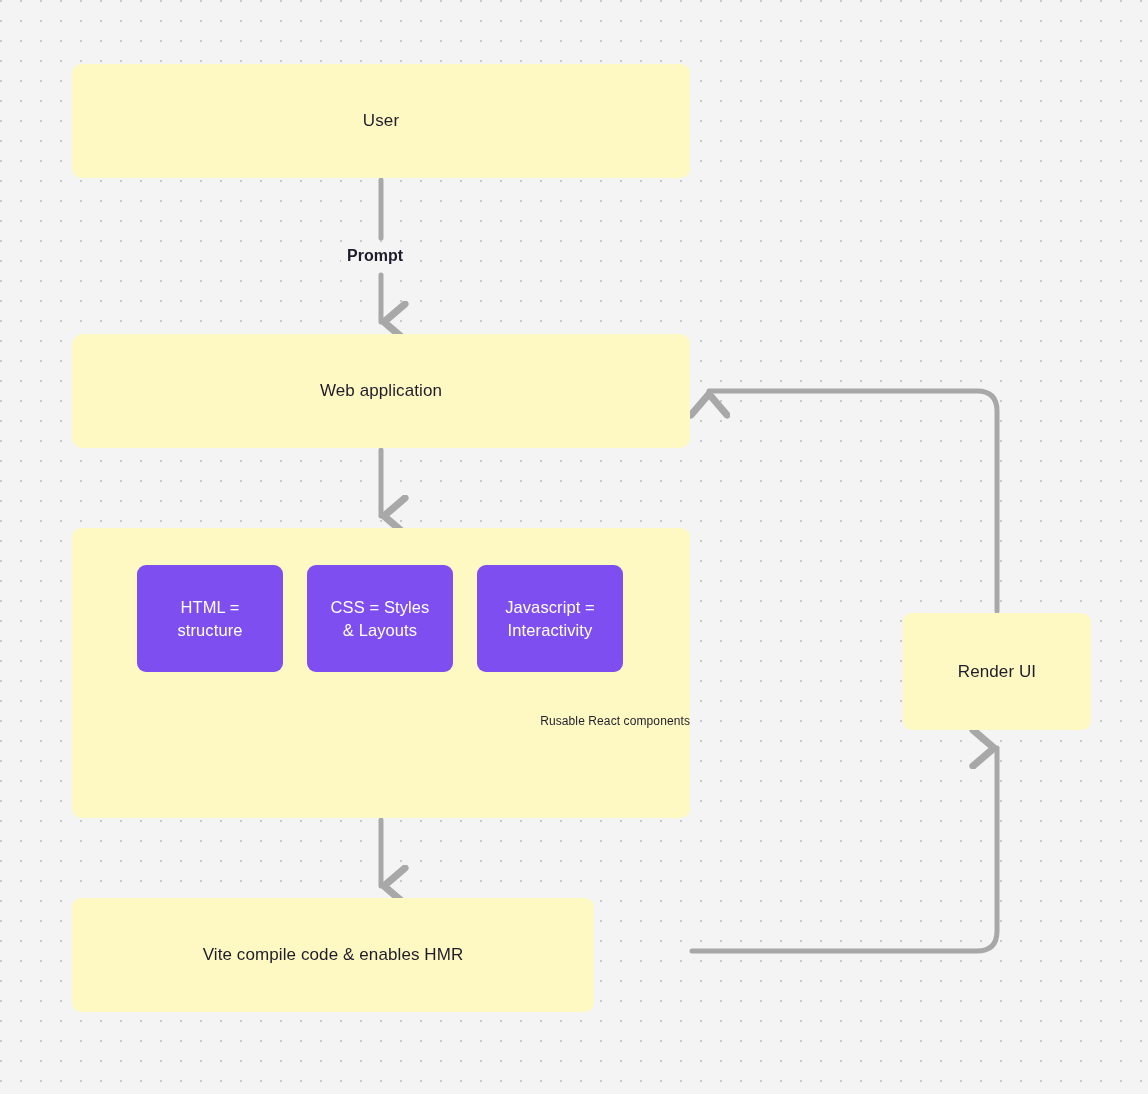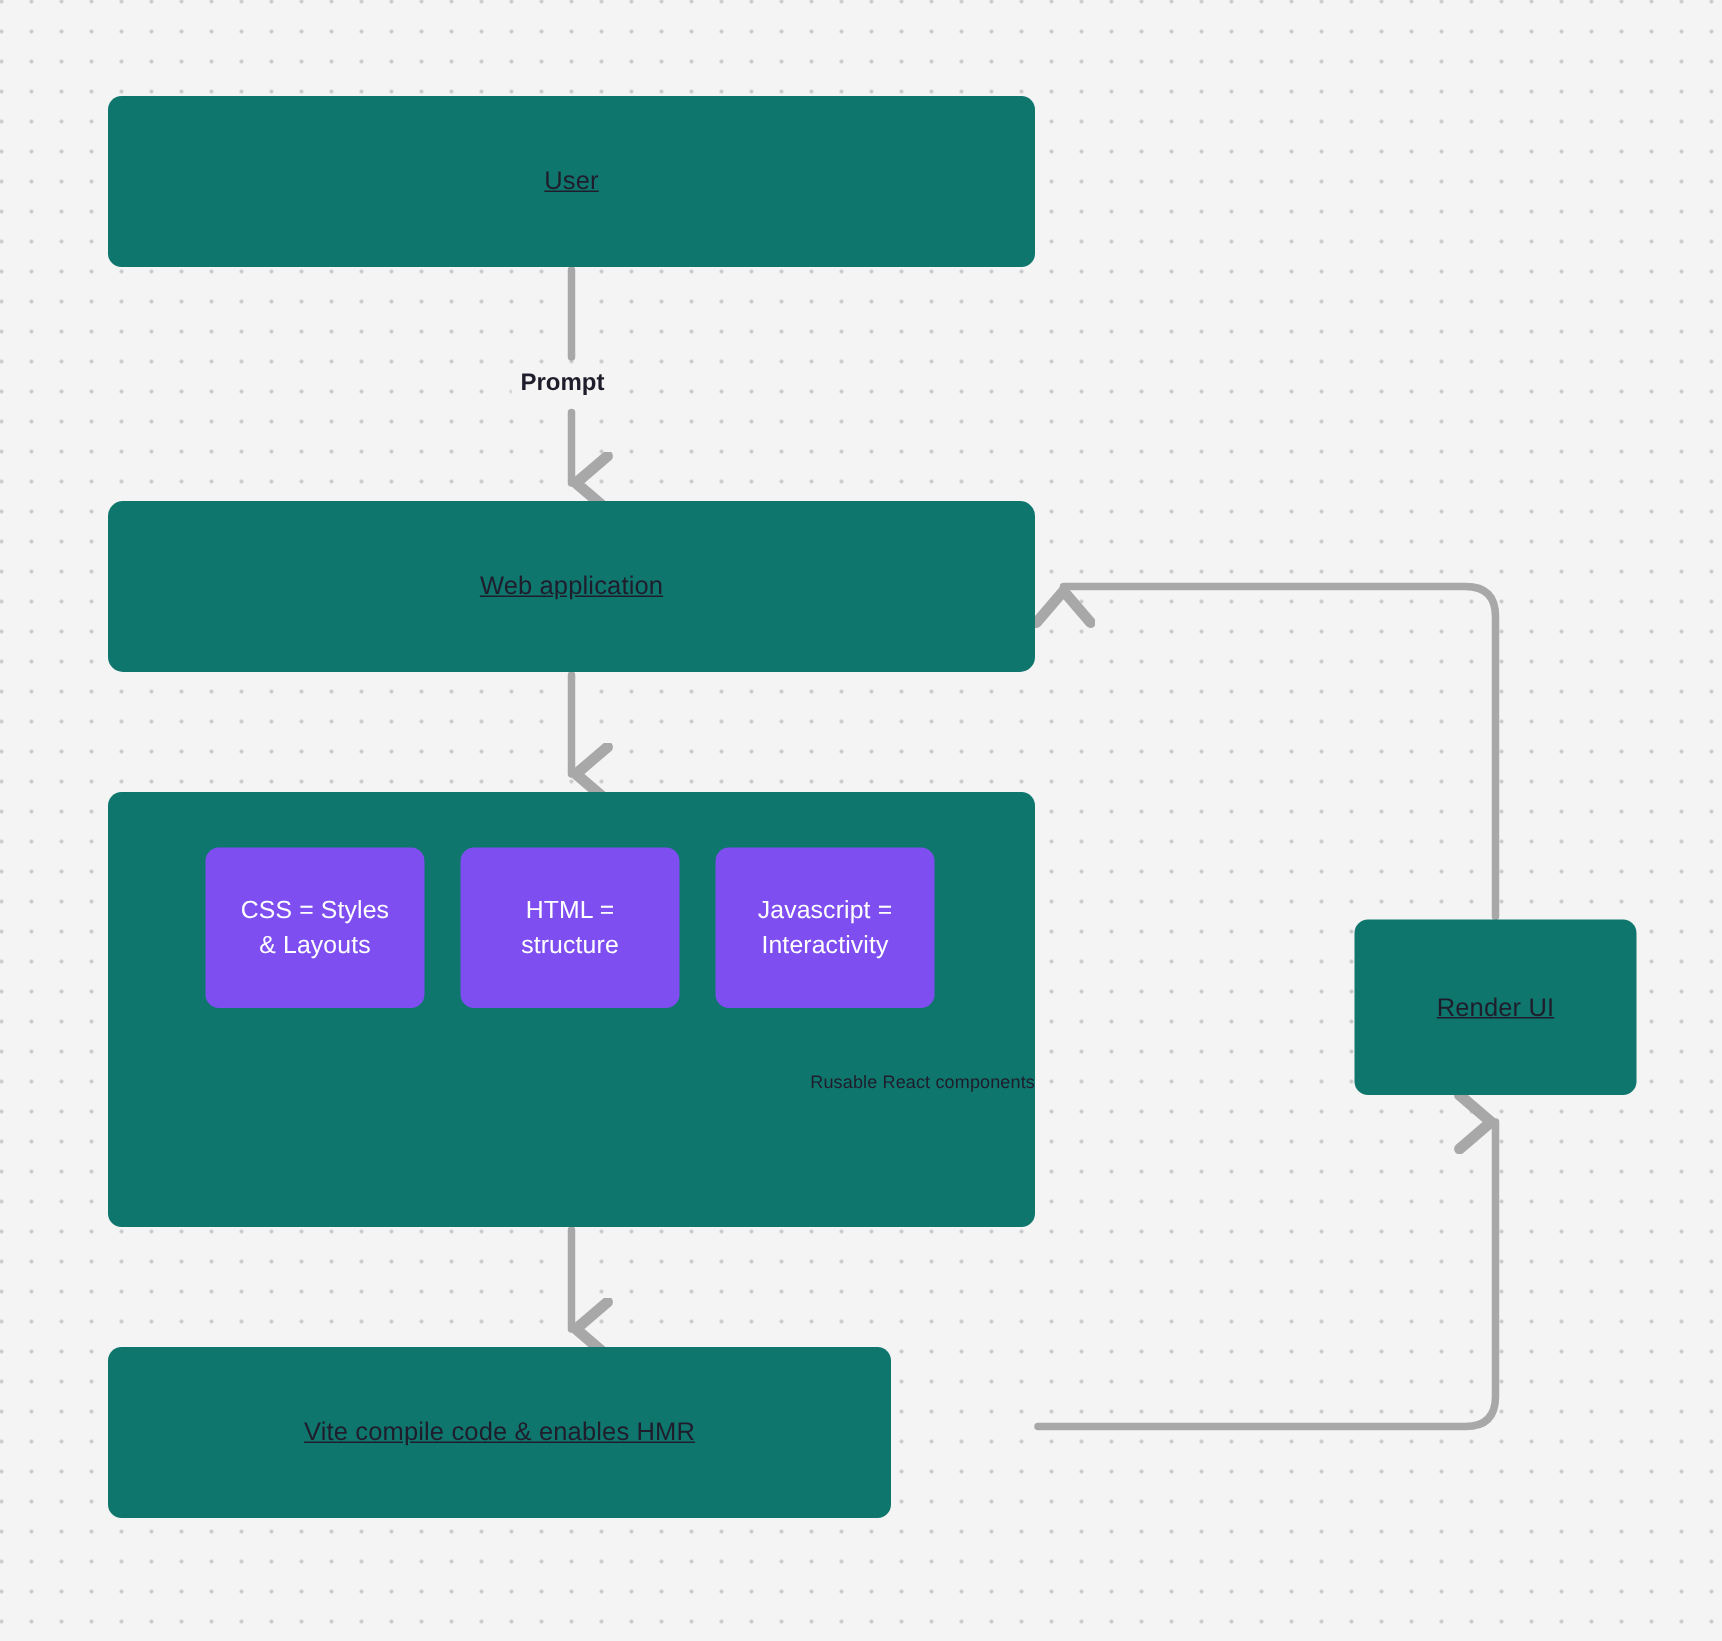--- a/index.html
+++ b/index.html
@@ -26,25 +26,24 @@
   .node {
     position: absolute;
     box-sizing: border-box;
     border-radius: 9px;
     display: flex;
     align-items: center;
     justify-content: center;
     text-align: center;
   }
   .node-outer {
-    background: #0f766e;
+    background: #fef9c3;
     color: #1f1d2b;
     font-size: 17px;
     letter-spacing: 0.1px;
-    text-decoration: underline;
   }
   .node-inner {
     background: #7f4ef0;
     color: #ffffff;
     font-size: 16.5px;
     line-height: 1.35;
     border-radius: 9px;
   }
   #node-user { left: 72px; top: 64px; width: 618px; height: 114px; }
   #node-web  { left: 72px; top: 334px; width: 618px; height: 114px; border-radius: 10px; }
@@ -133,28 +132,28 @@
   <div class="edge-label" id="label-prompt">Prompt</div>
 
   <div class="node node-outer" id="node-web">
     <span>Web application</span>
   </div>
 
   <div class="node node-outer" id="node-components">
     <div class="inner-row">
       <div class="node-inner">
         <span>
-          <span>CSS = Styles</span><br>
-          <span>&amp; Layouts</span>
+          <span>HTML =</span><br>
+          <span>structure</span>
         </span>
       </div>
       <div class="node-inner">
         <span>
-          <span>HTML =</span><br>
-          <span>structure</span>
+          <span>CSS = Styles</span><br>
+          <span>&amp; Layouts</span>
         </span>
       </div>
       <div class="node-inner">
         <span>
           <span>Javascript =</span><br>
           <span>Interactivity</span>
         </span>
       </div>
     </div>
     <div class="components-caption">Rusable React components</div>

